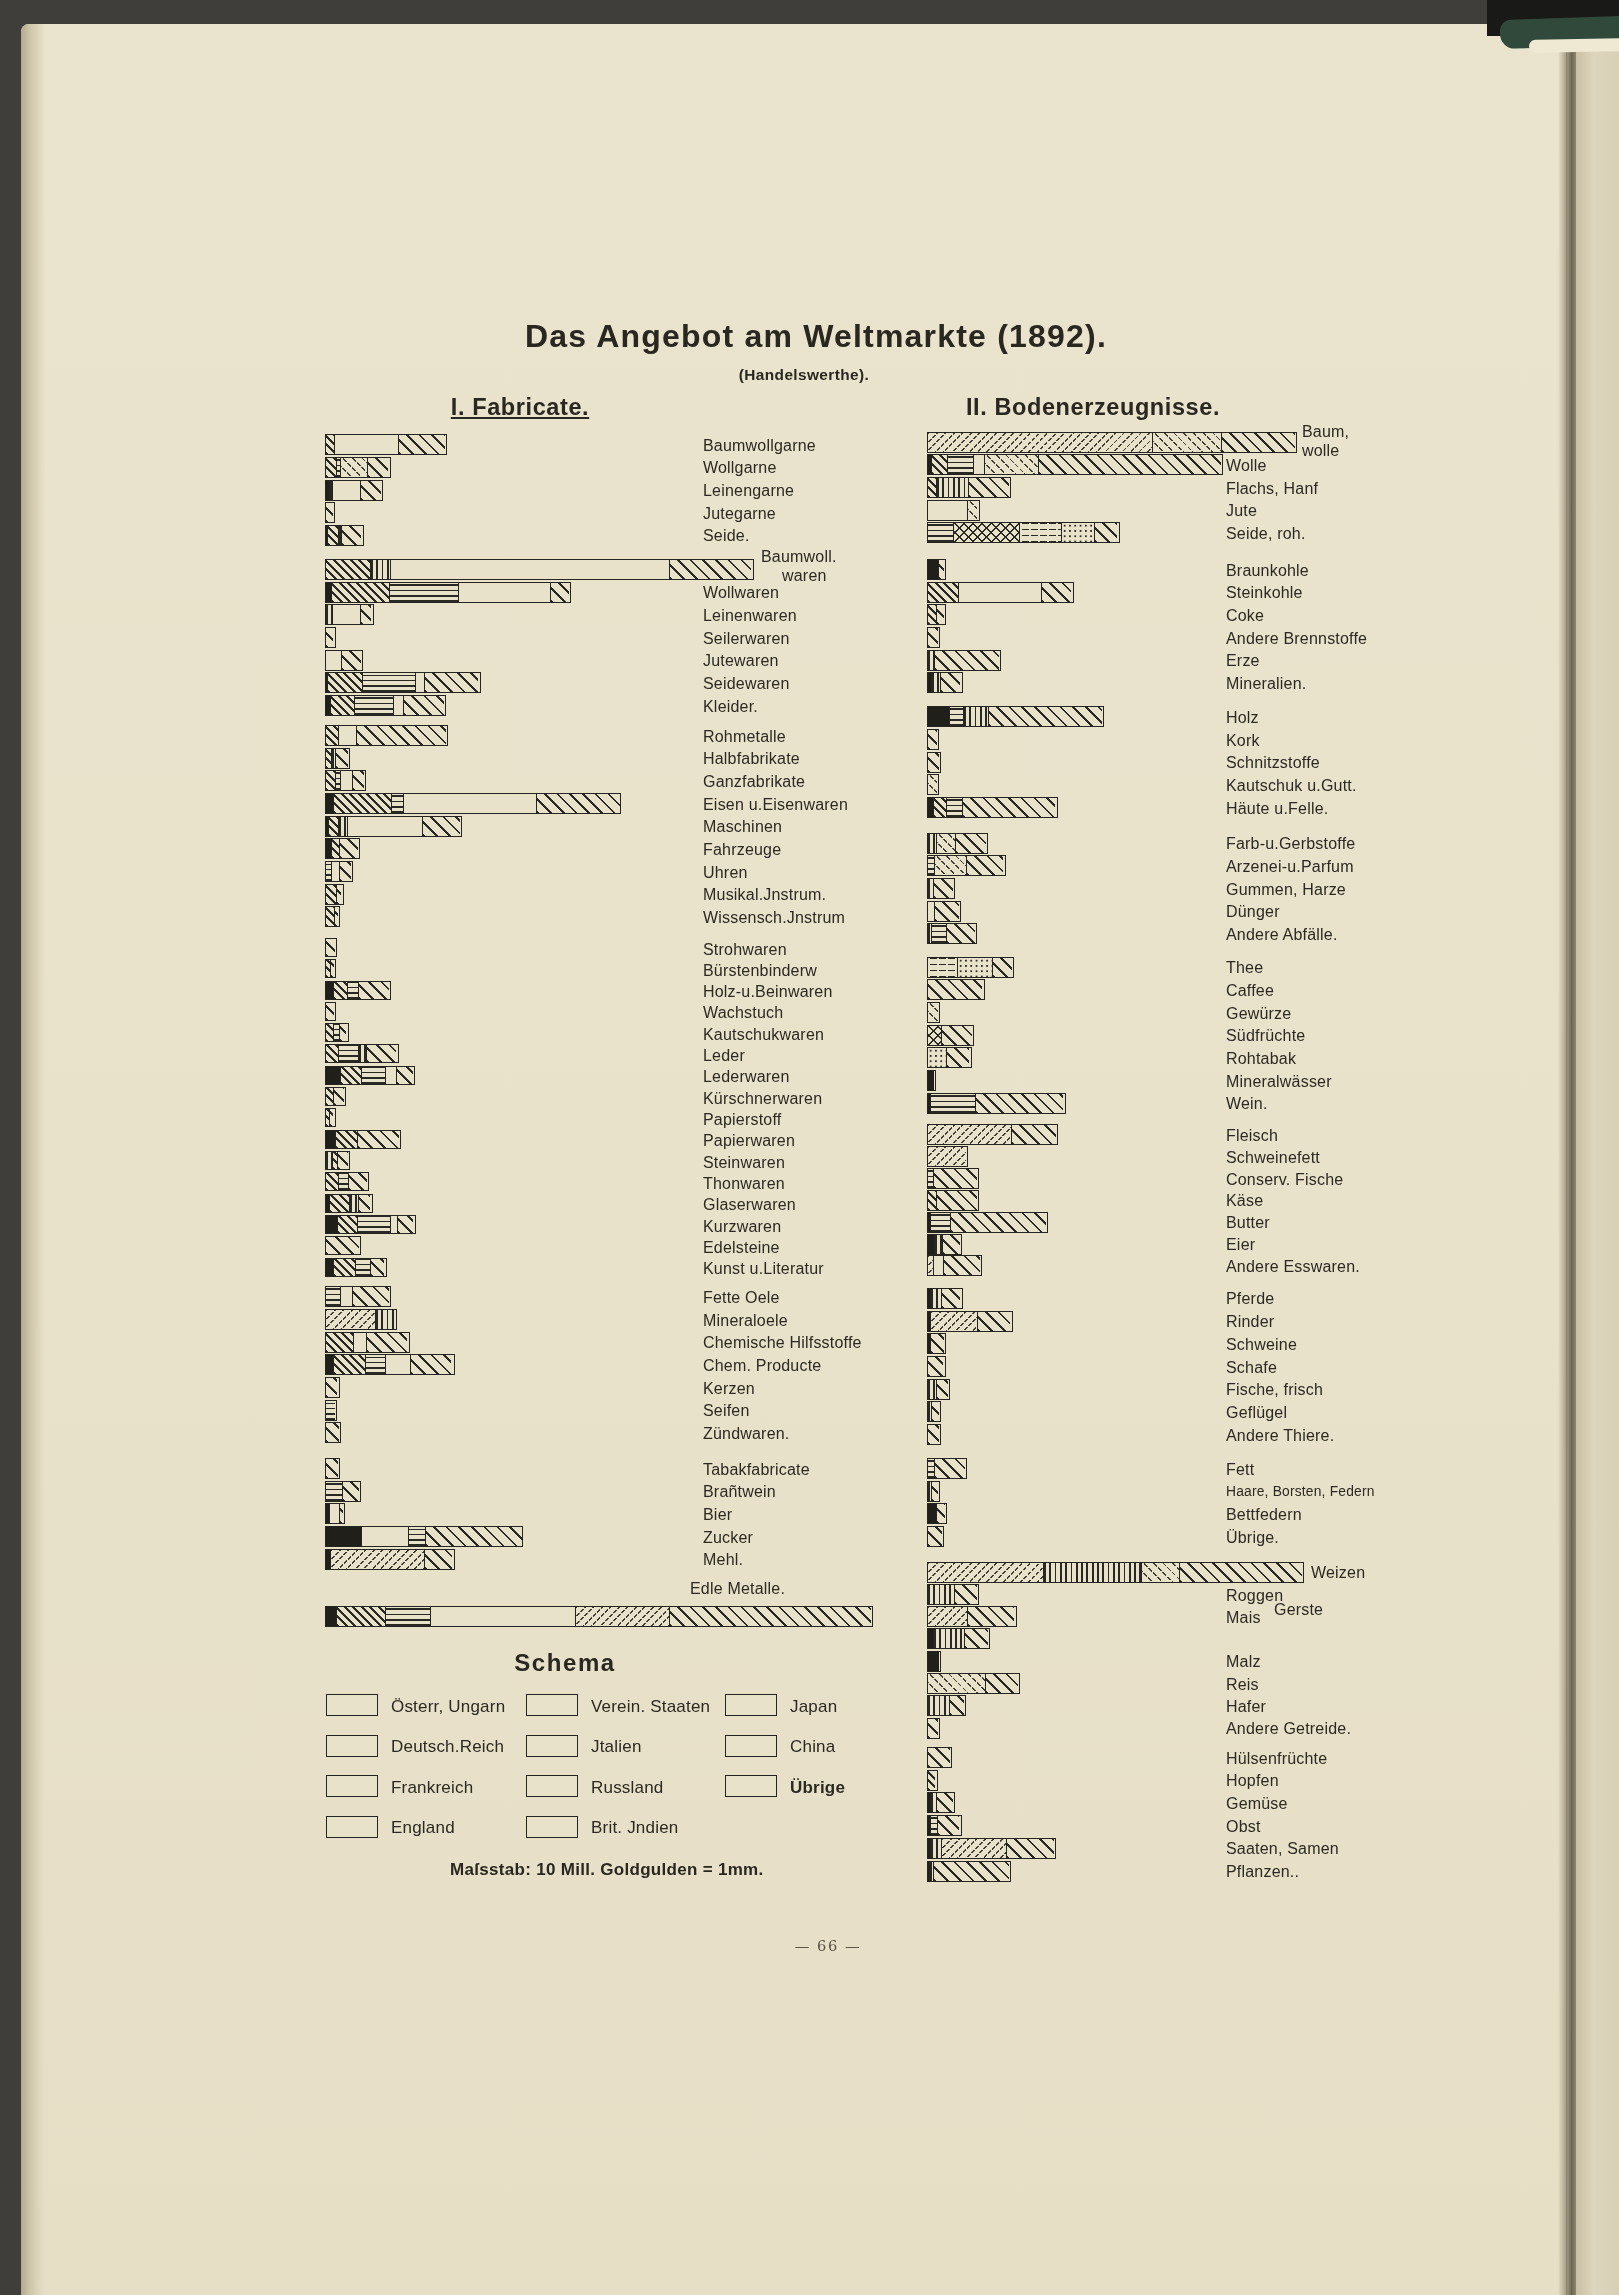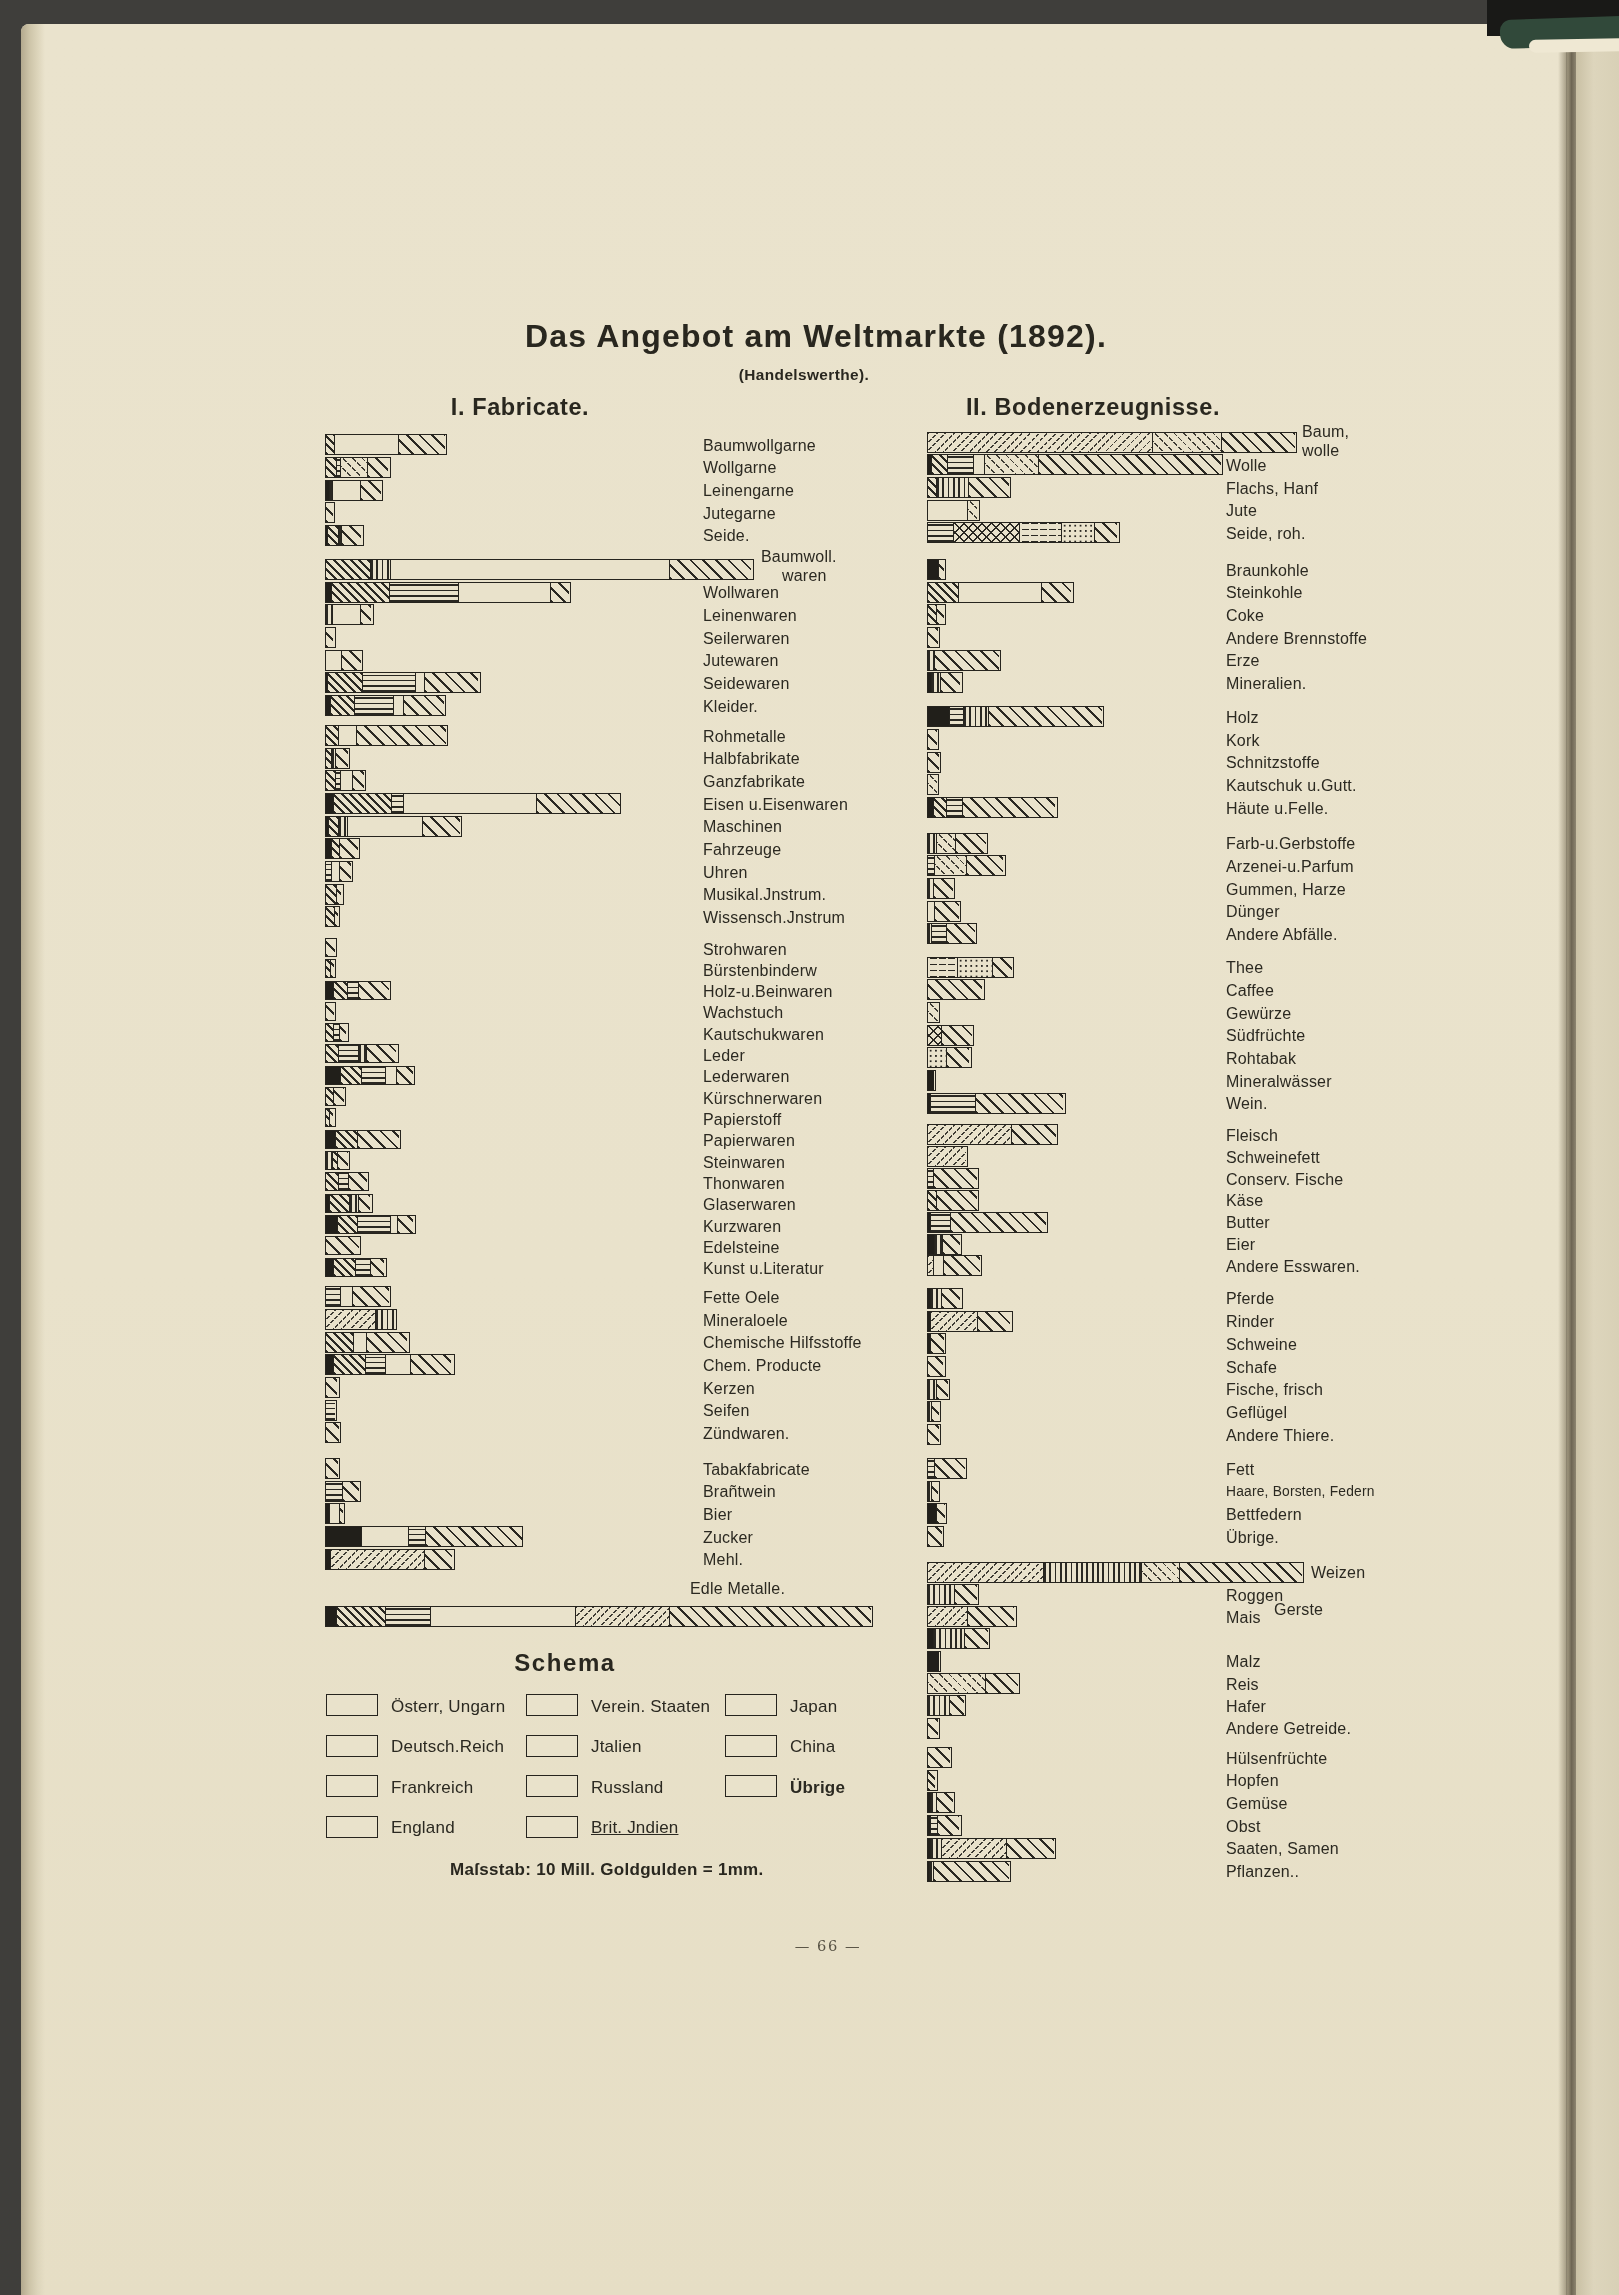--- a/index.html
+++ b/index.html
@@ -77,21 +77,21 @@
 <div class="page"></div>
 <div class="page-stack-edge"></div>
 <div class="gutter"></div>
 <div class="second-page"></div>
 <div class="corner-black"></div>
 <div class="corner-green"></div>
 <div class="corner-pages"></div>
 
 <div class="t title" style="left:816px;top:318px;">Das Angebot am Weltmarkte (1892).</div>
 <div class="t subtitle" style="left:804px;top:366px;">(Handelswerthe).</div>
-<div class="t colhead" style="left:520px;top:394px;">I. Fabricate.</div>
+<div class="t colhead" style="left:520px;top:394px;text-decoration:underline;">I. Fabricate.</div>
 <div class="t colhead" style="left:1093px;top:394px;">II. Bodenerzeugnisse.</div>
 
 <div id="chart">
     <div class="bar" style="left: 325px; top: 434px; width: 122px;">
       <div class="seg seg-dr" style="width: 9px;"></div>
       <div class="seg seg-en" style="width: 64px;"></div>
       <div class="seg seg-ub" style="width: 46px;"></div>
     </div>
     <div class="rlab" style="left: 703px; top: 436px;">Baumwollgarne</div>
     <div class="bar" style="left: 325px; top: 457px; width: 66px;">
@@ -727,21 +727,21 @@
     <div class="lg-label" style="left: 391px; top: 1778px;">Frankreich</div>
     <div class="lg-swatch seg-en" style="left: 326px; top: 1816px;"></div>
     <div class="lg-label" style="left: 391px; top: 1818px;">England</div>
     <div class="lg-swatch seg-vs" style="left: 526px; top: 1694px;"></div>
     <div class="lg-label" style="left: 591px; top: 1697px;">Verein. Staaten</div>
     <div class="lg-swatch seg-it" style="left: 526px; top: 1735px;"></div>
     <div class="lg-label" style="left: 591px; top: 1737px;">Jtalien</div>
     <div class="lg-swatch seg-ru" style="left: 526px; top: 1775px;"></div>
     <div class="lg-label" style="left: 591px; top: 1778px;">Russland</div>
     <div class="lg-swatch seg-bj" style="left: 526px; top: 1816px;"></div>
-    <div class="lg-label" style="left: 591px; top: 1818px; text-decoration: underline;">Brit. Jndien</div>
+    <div class="lg-label" style="left: 591px; top: 1818px;">Brit. Jndien</div>
     <div class="lg-swatch seg-jp" style="left: 725px; top: 1694px;"></div>
     <div class="lg-label" style="left: 790px; top: 1697px;">Japan</div>
     <div class="lg-swatch seg-cn" style="left: 725px; top: 1735px;"></div>
     <div class="lg-label" style="left: 790px; top: 1737px;">China</div>
     <div class="lg-swatch seg-ub" style="left: 725px; top: 1775px;"></div>
     <div class="lg-label" style="left: 790px; top: 1778px; font-weight: bold;">Übrige</div>
   </div>
 
 <div class="t scale-note" style="left:450px;top:1860px;">Maſsstab: 10 Mill. Goldgulden = 1mm.</div>
 <div class="t page-num" style="left:828px;top:1937px;">—  66  —</div>

